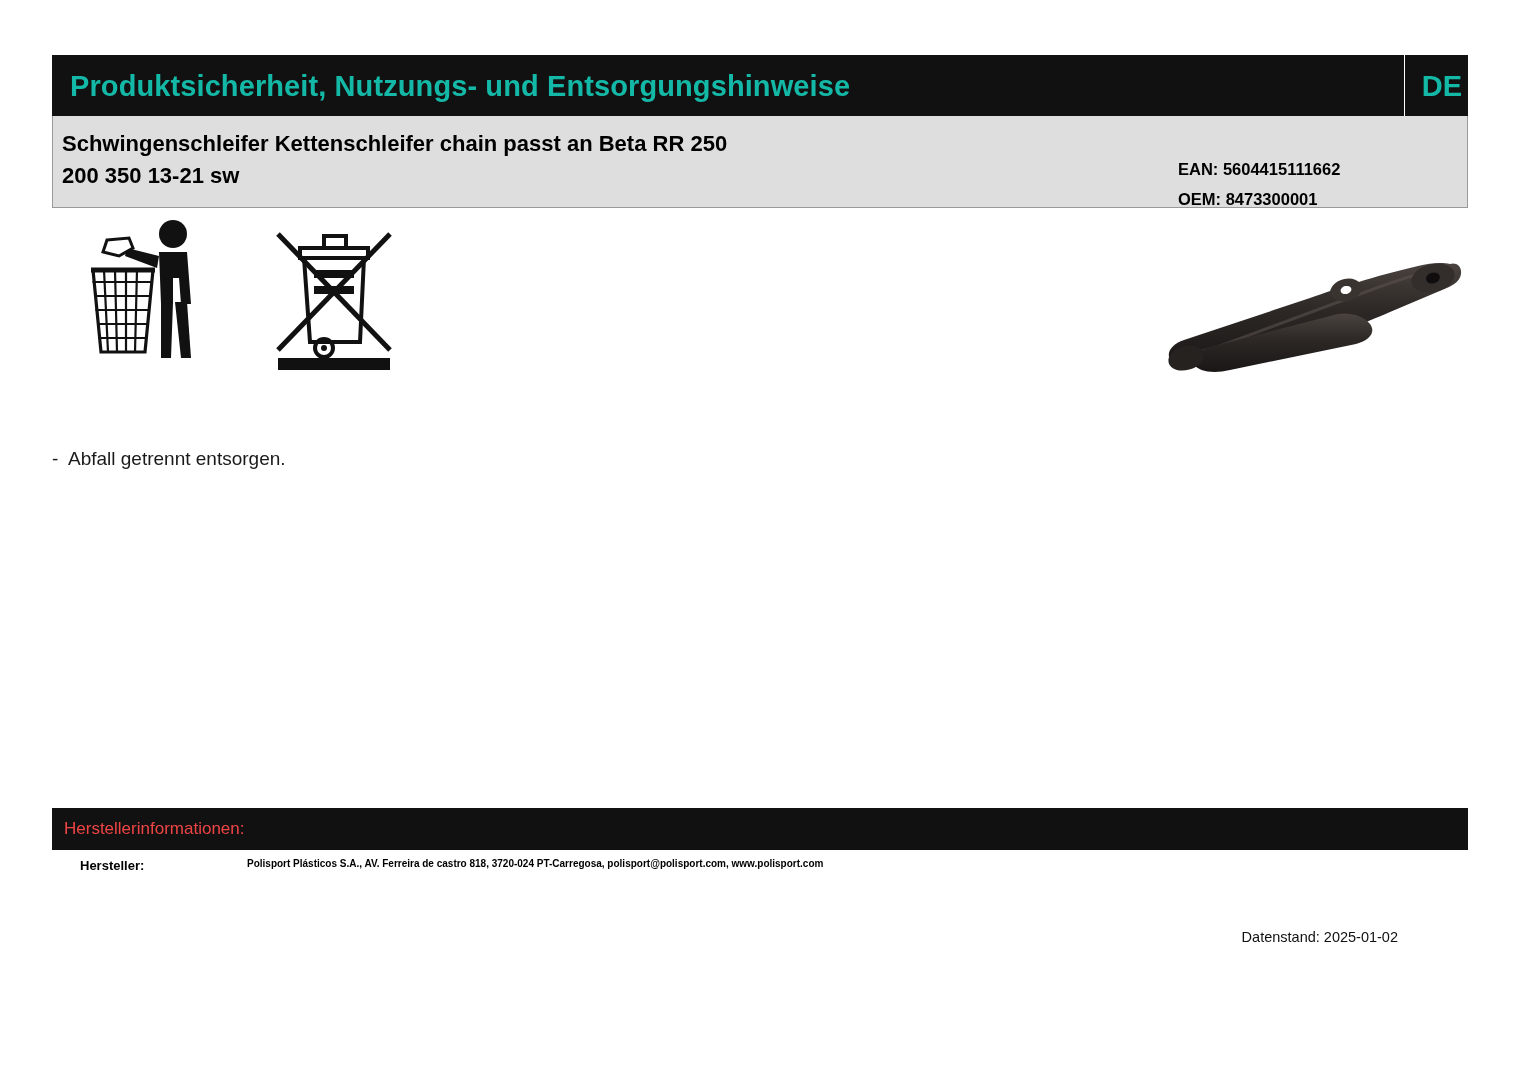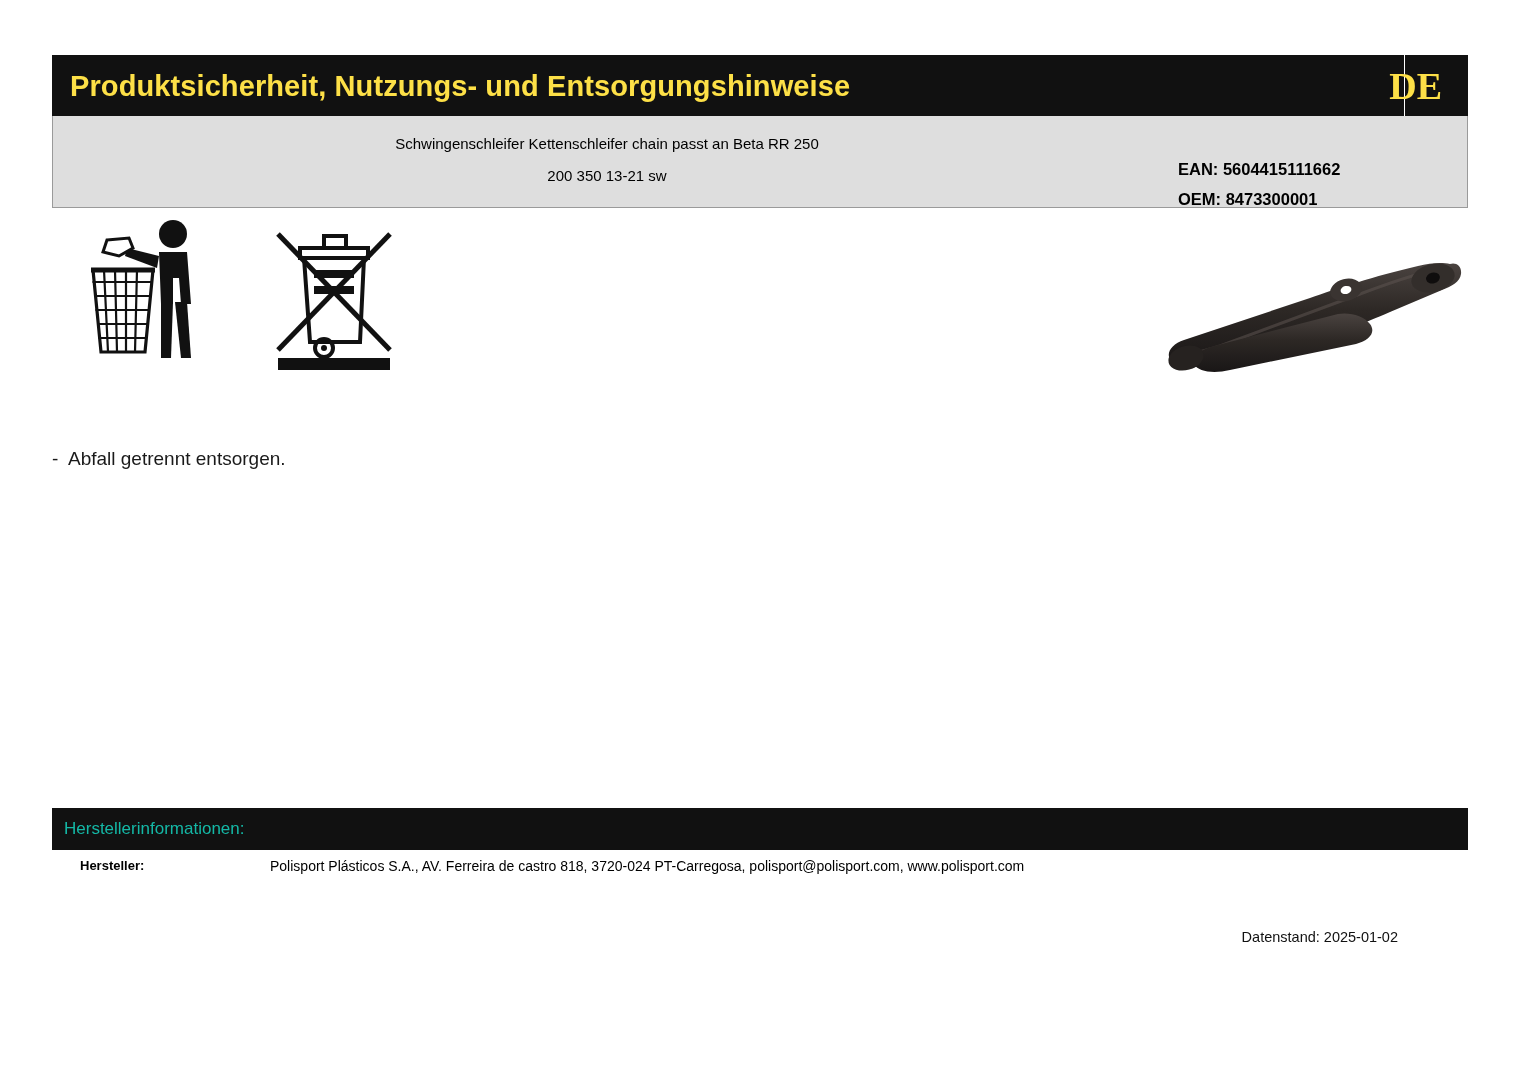--- a/index.html
+++ b/index.html
@@ -25,41 +25,40 @@
   }
 
   
   .header-bar {
     position: absolute;
     left: 52px;
     top: 55px;
     width: 1416px;
     height: 61px;
     background: #111111;
-    color: #fde047;
+    color: #14b8a6;
     box-sizing: border-box;
   }
   .header-title {
     position: absolute;
     left: 18px;
     top: 50%;
     transform: translateY(-50%);
     font-size: 29px;
     font-weight: bold;
     letter-spacing: 0.1px;
     white-space: nowrap;
   }
   .header-lang {
     position: absolute;
-    right: 26px;
+    right: 6px;
     top: 50%;
     transform: translateY(-50%);
-    font-size: 38px;
-    font-weight: bold;
-    font-family: Liberation Serif, serif;
+    font-size: 29px;
+    font-weight: bold;
   }
   .header-lang-divider {
     position: absolute;
     right: 63px;
     top: 0;
     width: 1px;
     height: 61px;
     background: #ffffff;
   }
 
@@ -73,24 +72,23 @@
     background: #dedede;
     border: 1px solid #9a9a9a;
     border-top: none;
     box-sizing: border-box;
   }
   .product-name {
     position: absolute;
     left: 9px;
     top: 12px;
     width: 1090px;
-    font-size: 15px;
-    font-weight: normal;
+    font-size: 22px;
+    font-weight: bold;
     line-height: 32px;
-    text-align: center;
   }
   .product-codes {
     position: absolute;
     left: 1125px;
     top: 17px;
     font-size: 16.5px;
     font-weight: bold;
     line-height: 30px;
     margin-top: 21px;
   }
@@ -138,21 +136,21 @@
   }
 
   
   .manu-bar {
     position: absolute;
     left: 52px;
     top: 808px;
     width: 1416px;
     height: 42px;
     background: #111111;
-    color: #14b8a6;
+    color: #ef4444;
   }
   .manu-bar-label {
     position: absolute;
     left: 12px;
     top: 50%;
     transform: translateY(-50%);
     font-size: 17px;
     font-weight: normal;
   }
   .manu-row {
@@ -164,24 +162,24 @@
   }
   .manu-key {
     position: absolute;
     left: 28px;
     top: 0;
     font-size: 13px;
     font-weight: bold;
   }
   .manu-value {
     position: absolute;
-    left: 218px;
+    left: 195px;
     top: 0;
-    font-size: 14px;
-    font-weight: normal;
+    font-size: 10px;
+    font-weight: bold;
     white-space: nowrap;
   }
 
   .datestamp {
     position: absolute;
     right: 122px;
     top: 929px;
     font-size: 14.5px;
     color: #111111;
     white-space: nowrap;

